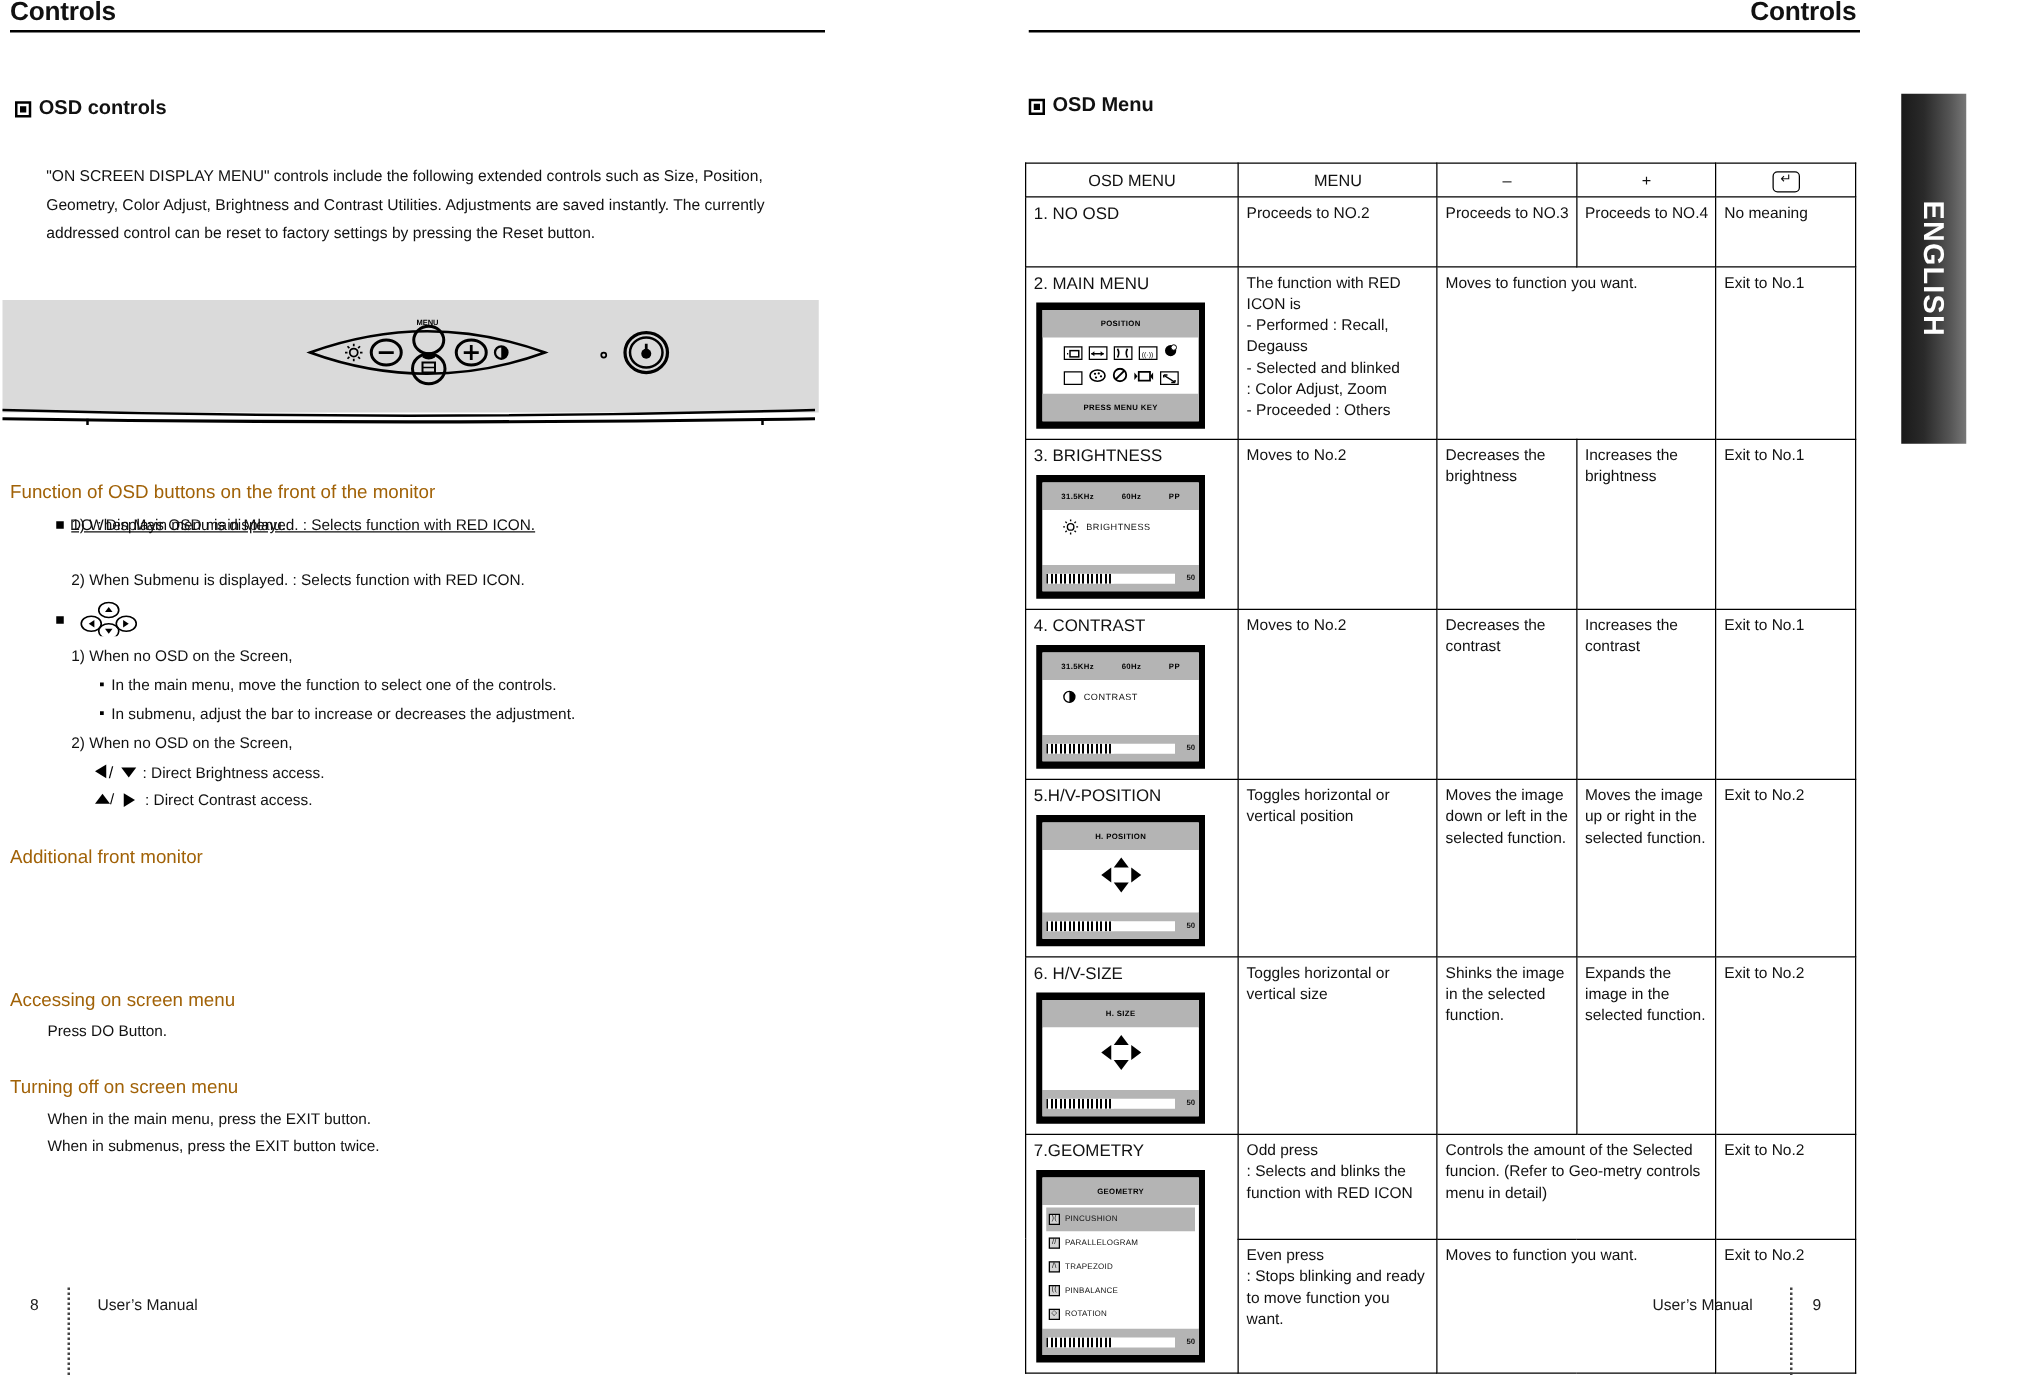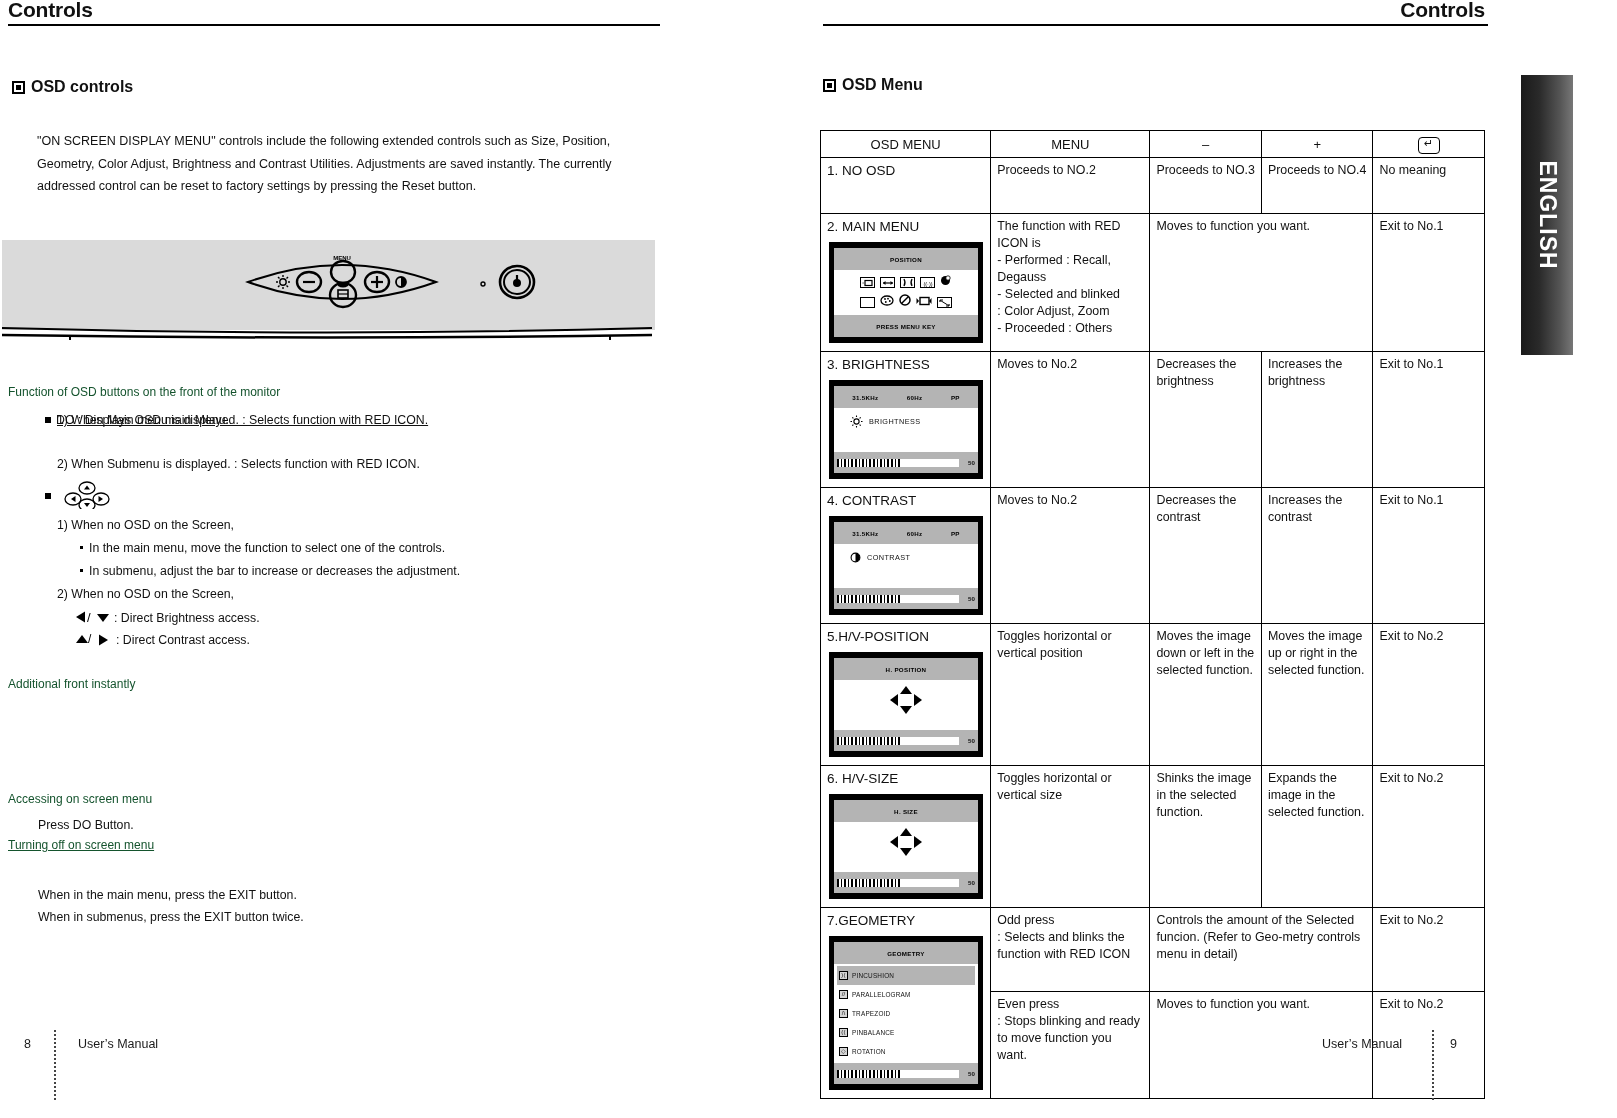--- a/index.html
+++ b/index.html
@@ -22,21 +22,21 @@
   .sec-head{position:absolute;font-size:16px;font-weight:bold;display:flex;align-items:center;gap:6px;}
   .sq-icon{width:13px;height:13px;border:2px solid #000;box-sizing:border-box;position:relative;display:inline-block;}
   .sq-icon::after{content:"";position:absolute;left:2px;top:2px;right:2px;bottom:2px;background:#000;}
 
   .body-p{position:absolute;font-size:12.5px;line-height:22.5px;}
 
   
   #monitor-ill{position:absolute;left:2px;top:240px;width:653px;height:90px;background:#dadada;}
   #monitor-lip{position:absolute;left:0px;top:326px;width:655px;height:14px;}
 
-  .grp-head{position:absolute;font-size:12px;color:#14532d;}
+  .grp-head{position:absolute;font-size:15px;color:#a16207;}
   .bullet-line{position:absolute;font-size:12.3px;line-height:19px;white-space:nowrap;}
   .bullet-sq{display:inline-block;width:6px;height:6px;background:#000;vertical-align:1px;margin-right:5px;}
   .dot-sq{display:inline-block;width:3px;height:3px;background:#000;vertical-align:3px;margin-right:6px;}
 
   .foot{position:absolute;font-size:12.5px;color:#1a1a1a;}
   .foot-dots{position:absolute;border-left:2px dotted #444;}
 
   
   #right-page{left:810px;top:0;width:807px;height:1118px;}
   #r-head-title{position:absolute;right:132px;top:-2px;}
@@ -48,21 +48,21 @@
   #osd-table td,#osd-table th{border:1px solid #000;vertical-align:top;
       padding:4px 5px 4px 6px;line-height:17px;font-weight:normal;}
   #osd-table thead th{text-align:center;vertical-align:middle;height:22px;padding:2px 4px;font-size:13px;}
   .c1{width:168px;}.c2{width:157px;}.c3{width:110px;}.c4{width:110px;}.c5{width:110px;}
   .enter-glyph{display:inline-block;width:20px;height:15px;border:1.6px solid #000;border-radius:4px;
      position:relative;font-size:11px;line-height:13px;text-align:center;}
   .enter-glyph span{position:relative;top:-1px;}
   .rowlabel{font-size:13.5px;line-height:18px;white-space:nowrap;}
 
   
-  .osd{background:#000;padding:6px 5px;margin:6px 0 4px 2px;width:154px;box-sizing:border-box;}
+  .osd{background:#000;padding:6px 5px;margin:6px 0 4px 2px;width:135px;box-sizing:border-box;}
   .osd-inner{background:#fff;}
   .osd-bar{background:#b4b4b4;color:#000;font-size:6.2px;font-weight:bold;
            letter-spacing:.3px;text-align:center;padding:2.5px 0;}
   .osd-bar.spread{display:flex;justify-content:space-around;padding:2.5px 4px;}
   .osd-body{background:#fff;padding:5px 4px;min-height:34px;}
   .osd-row{display:flex;align-items:center;justify-content:center;gap:6px;}
   .osd-label{font-size:7.3px;letter-spacing:.4px;}
   .osd-slider{display:flex;align-items:center;background:#b4b4b4;padding:2px 3px;}
   .osd-ticks-wrap{flex:1;height:8px;background:#fff;position:relative;overflow:hidden;}
   .osd-ticks-fill{position:absolute;left:0;top:0;bottom:0;width:52%;
@@ -206,26 +206,26 @@
     </svg><span>: Direct Brightness access.</span>
   </div>
   <div class="bullet-line" style="left:76px;top:631px;">
     <svg width="40" height="14" viewBox="0 0 40 14" style="vertical-align:-2px">
       <path d="M0 11 L12 11 L6 3 Z" fill="#000"></path>
       <text x="12" y="11" font-size="12" fill="#000">/</text>
       <path d="M23 2.5 L32 8 L23 13.5 Z" fill="#000"></path>
     </svg><span>: Direct Contrast  access.</span>
   </div>
 
-  <div class="grp-head" style="left:8px;top:677px;">Additional front instantly</div>
+  <div class="grp-head" style="left:8px;top:677px;">Additional front monitor</div>
 
   <div class="grp-head" style="left:8px;top:792px;">Accessing on screen menu</div>
   <div class="bullet-line" style="left:38px;top:816px;">Press DO Button.</div>
 
-  <div class="grp-head" style="left:8px;top:838px;text-decoration:underline;">Turning off on screen menu</div>
+  <div class="grp-head" style="left:8px;top:861px;">Turning off on screen menu</div>
   <div class="bullet-line" style="left:38px;top:886px;">When in the main menu, press the EXIT  button.</div>
   <div class="bullet-line" style="left:38px;top:908px;">When  in submenus, press the EXIT  button twice.</div>
 
   <div class="foot" style="left:24px;top:1037px;">8</div>
   <div class="foot-dots" style="left:54px;top:1030px;height:70px;"></div>
   <div class="foot" style="left:78px;top:1037px;">User’s Manual</div>
 </div>
 
 <div class="page" id="right-page">
 

